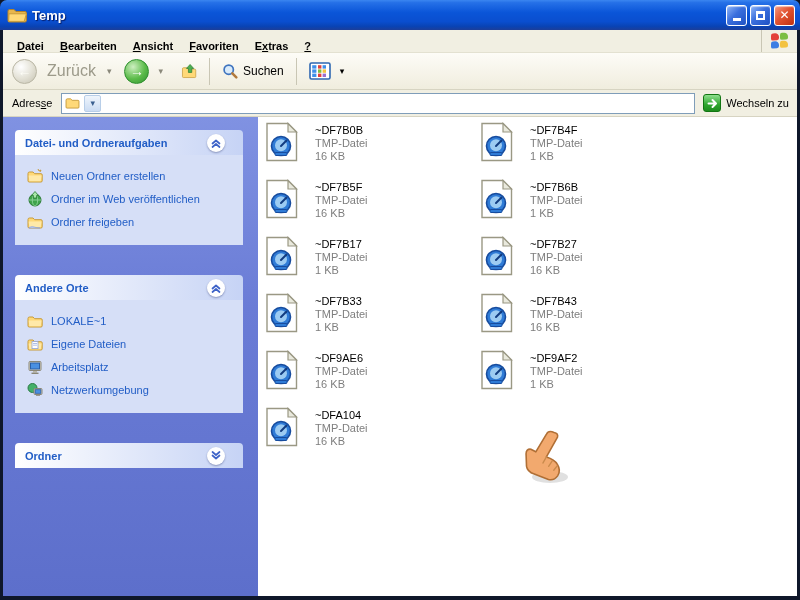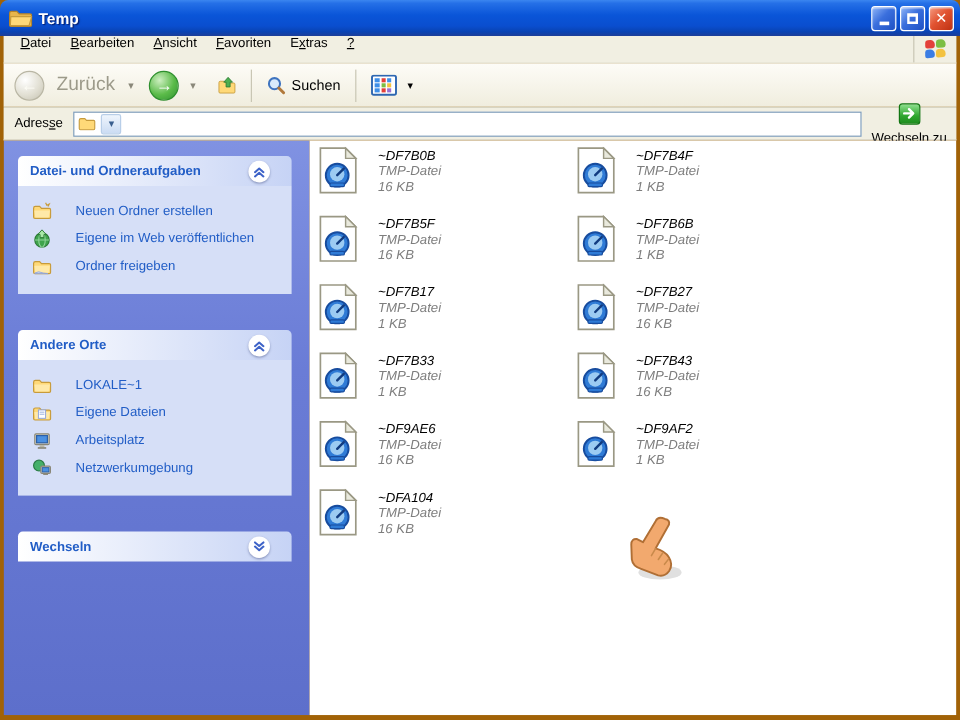--- a/index.html
+++ b/index.html
@@ -1,40 +1,40 @@
 <!DOCTYPE html>
 <html><head>
 <meta charset="utf-8">
 <style>
   * { margin:0; padding:0; box-sizing:border-box; }
   html,body { width:800px; height:600px; overflow:hidden; }
   body { font-family:"Liberation Sans","DejaVu Sans",sans-serif; font-size:11px; }
 
-  .window { width:800px; height:600px; background:#a16207; padding:0 3px 4px 3px;
+  .window { width:800px; height:600px; background:#0f172a; padding:0 3px 4px 3px;
             display:flex; flex-direction:column; }
 
   
   .titlebar { height:30px; margin:0 -3px; border-radius:7px 7px 0 0; display:flex; align-items:center;
     padding:0 5px 0 7px;
     background:linear-gradient(180deg,#3B86F0 0%,#2570E7 9%,#0A55D8 42%,#0A4ECF 72%,#0943B4 88%,#1D3E99 100%); }
   .title-icon { width:20px; height:16px; margin-right:5px; }
   .title-text { color:#fff; font-weight:bold; font-size:13px; text-shadow:1px 1px 1px rgba(0,0,50,.65); flex:1; }
   .tb-btn { width:21px; height:21px; margin-left:3px; border-radius:3px; border:1px solid #fff;
     display:flex; align-items:center; justify-content:center; cursor:pointer;
     background:linear-gradient(135deg,#8FB5F8 0%,#3A6FDD 45%,#1E51C4 100%);
     box-shadow:inset 0 1px 1px rgba(255,255,255,.6); }
   .tb-btn.close { background:linear-gradient(135deg,#F59A80 0%,#E25432 45%,#BE3011 100%); color:#fff;
     font-size:12px; font-weight:bold; }
   .glyph-min { width:8px; height:3px; background:#fff; align-self:flex-end; margin:0 0 4px 0; }
   .glyph-max { width:9px; height:9px; border:2px solid #fff; border-top-width:3px; }
 
   
   .menubar { height:23px; background:#F1EFE2; display:flex; align-items:stretch; padding-left:6px;
     border-bottom:1px solid #E3E1D1; }
-  .menu-item { display:flex; align-items:flex-start; padding:0 8px; color:#000; cursor:pointer; }
+  .menu-item { display:flex; align-items:flex-end; padding:0 8px; color:#000; cursor:pointer;font-weight:bold; }
   .menu-spacer { flex:1; }
   .winlogo-box { width:36px; display:flex; align-items:center; justify-content:center;
     border-left:1px solid #C9C6B4; }
   .winlogo { width:18px; height:16px; display:grid; grid-template-columns:8px 8px; grid-template-rows:7px 7px;
     gap:1px; transform:skewY(-4deg); }
   .winlogo i { border-radius:2px 4px 2px 2px; }
 
   
   .toolbar { height:37px; background:linear-gradient(180deg,#FDFCF7,#F0EDDE); display:flex; align-items:center;
     padding-left:6px; border-bottom:1px solid #D7D4C2; }
@@ -55,44 +55,44 @@
     border-bottom:1px solid #D7D4C2; }
   .addr-label { color:#000; margin-right:9px; }
   .addr-input { flex:1; height:21px; background:#fff; border:1px solid #7F9DB9; display:flex; align-items:center;
     padding-left:3px; cursor:text; }
   .addr-folder { width:15px; height:12px; margin-right:4px; flex:0 0 auto; }
   .addr-path { flex:1; color:#000; white-space:nowrap; overflow:hidden; }
   .addr-drop { width:17px; height:17px; margin-right:1px; border:1px solid #B8CEE8; border-radius:2px;
     background:linear-gradient(180deg,#EFF5FC,#CBDCF3); display:flex; align-items:center; justify-content:center;
     cursor:pointer; }
   .addr-drop .caret { color:#3A5F8F; margin:0; }
-  .go-area { display:flex; align-items:center; gap:5px; margin:0 4px 0 8px; cursor:pointer;flex-direction:column; }
+  .go-area { display:flex; align-items:center; gap:5px; margin:0 4px 0 8px; cursor:pointer; }
   .go-btn { width:18px; height:18px; border-radius:3px; border:1px solid #127612;
     background:linear-gradient(180deg,#8EE08E,#2FA62F 60%,#1E8C1E); display:flex; align-items:center; justify-content:center; }
 
   
   .main { flex:1; display:flex; overflow:hidden; }
   .sidebar { width:255px; flex:0 0 255px; background:linear-gradient(180deg,#8092E2 0%,#6A7CD6 40%,#5D6FCB 100%);
     overflow:hidden; }
   .panel { margin:13px 15px 0 12px; }
   .panel + .panel { margin-top:30px; }
   .panel-header { height:25px; border-radius:4px 4px 0 0; background:linear-gradient(90deg,#FFFFFF,#C6D3F5);
     display:flex; align-items:center; justify-content:space-between; padding:0 18px 0 10px;
     color:#215DC6; font-weight:bold; cursor:pointer; }
   .chev { width:18px; height:18px; border-radius:50%; background:#fff; display:flex; align-items:center;
     justify-content:center; box-shadow:0 1px 2px rgba(10,20,80,.35); cursor:pointer; flex:0 0 auto; }
   .panel-body { background:#D6DFF7; padding:9px 6px 8px 12px; }
-  .task-item { display:flex; align-items:center; gap:20px; color:#215DC6; margin:4px 0 7px 0; cursor:pointer; }
+  .task-item { display:flex; align-items:center; gap:8px; color:#215DC6; margin:4px 0 7px 0; cursor:pointer; }
   .ico16 { width:16px; height:16px; flex:0 0 auto; }
 
   .content { flex:1; background:#fff; position:relative; padding:5px 0 0 7px; overflow:hidden; }
   .file-grid { display:grid; grid-template-columns:215px 215px; align-content:start; }
   .file-item { display:flex; gap:16px; height:40px; margin-bottom:17px; cursor:pointer; }
   .file-icon { width:34px; height:40px; flex:0 0 auto; }
-  .file-text { padding-top:2px; line-height:13px;font-style:italic; }
+  .file-text { padding-top:2px; line-height:13px; }
   .file-name { color:#000; }
   .file-meta { color:#7E7E7E; }
 
   .cursor-hand { position:absolute; left:247px; top:310px; width:75px; height:64px; pointer-events:none; }
 </style>
 </head>
 <body>
 
 <svg width="0" height="0" style="position:absolute">
   <defs>
@@ -247,21 +247,21 @@
               </svg>
             <span class="lbl">Neuen Ordner erstellen</span>
           </div>
           <div class="task-item">
             <svg class="ico16" viewBox="0 0 16 16">
               <circle cx="8" cy="9" r="6" fill="#3FA44C" stroke="#2B7A36"></circle>
               <ellipse cx="8" cy="9" rx="2.7" ry="6" fill="none" stroke="#8FD49A" stroke-width=".9"></ellipse>
               <line x1="2" y1="9" x2="14" y2="9" stroke="#8FD49A" stroke-width=".9"></line>
               <path d="M8 0.5 L11.5 4.5 H9.6 V7 H6.4 V4.5 H4.5 Z" fill="#A8E8A8" stroke="#2B7A36" stroke-width=".8"></path>
             </svg>
-            <span class="lbl">Eigene im Web veröffentlichen</span>
+            <span class="lbl">Ordner im Web veröffentlichen</span>
           </div>
           <div class="task-item">
             <svg class="ico16" viewBox="0 0 16 16">
               <use href="#def-folder16"></use>
               <path d="M2 13.5 q3-2 7 0 l4 .5 H2 Z" fill="#C9D6F2" stroke="#8FA3D9" stroke-width=".7"></path>
             </svg>
             <span class="lbl">Ordner freigeben</span>
           </div>
         </div>
       </div>
@@ -307,21 +307,21 @@
               <rect x="8.2" y="7.7" width="5.6" height="3.6" fill="#4A90E2" stroke="#2B5FA8" stroke-width=".8"></rect>
               <rect x="9" y="12.5" width="4" height="1.3" fill="#8A8778"></rect>
             </svg>
             <span class="lbl">Netzwerkumgebung</span>
           </div>
         </div>
       </div>
 
       <div class="panel">
         <div class="panel-header">
-          <span>Wechseln</span>
+          <span>Ordner</span>
           <div class="chev">
             <svg width="14" height="12" viewBox="0 0 14 12">
                 <path d="M3.5 2 L7 5 L10.5 2 M3.5 5.5 L7 8.5 L10.5 5.5" fill="none" stroke="#3E63C8" stroke-width="1.7" stroke-linecap="round" stroke-linejoin="round"></path>
               </svg>
           </div>
         </div>
       </div>
 
     </div>
 

